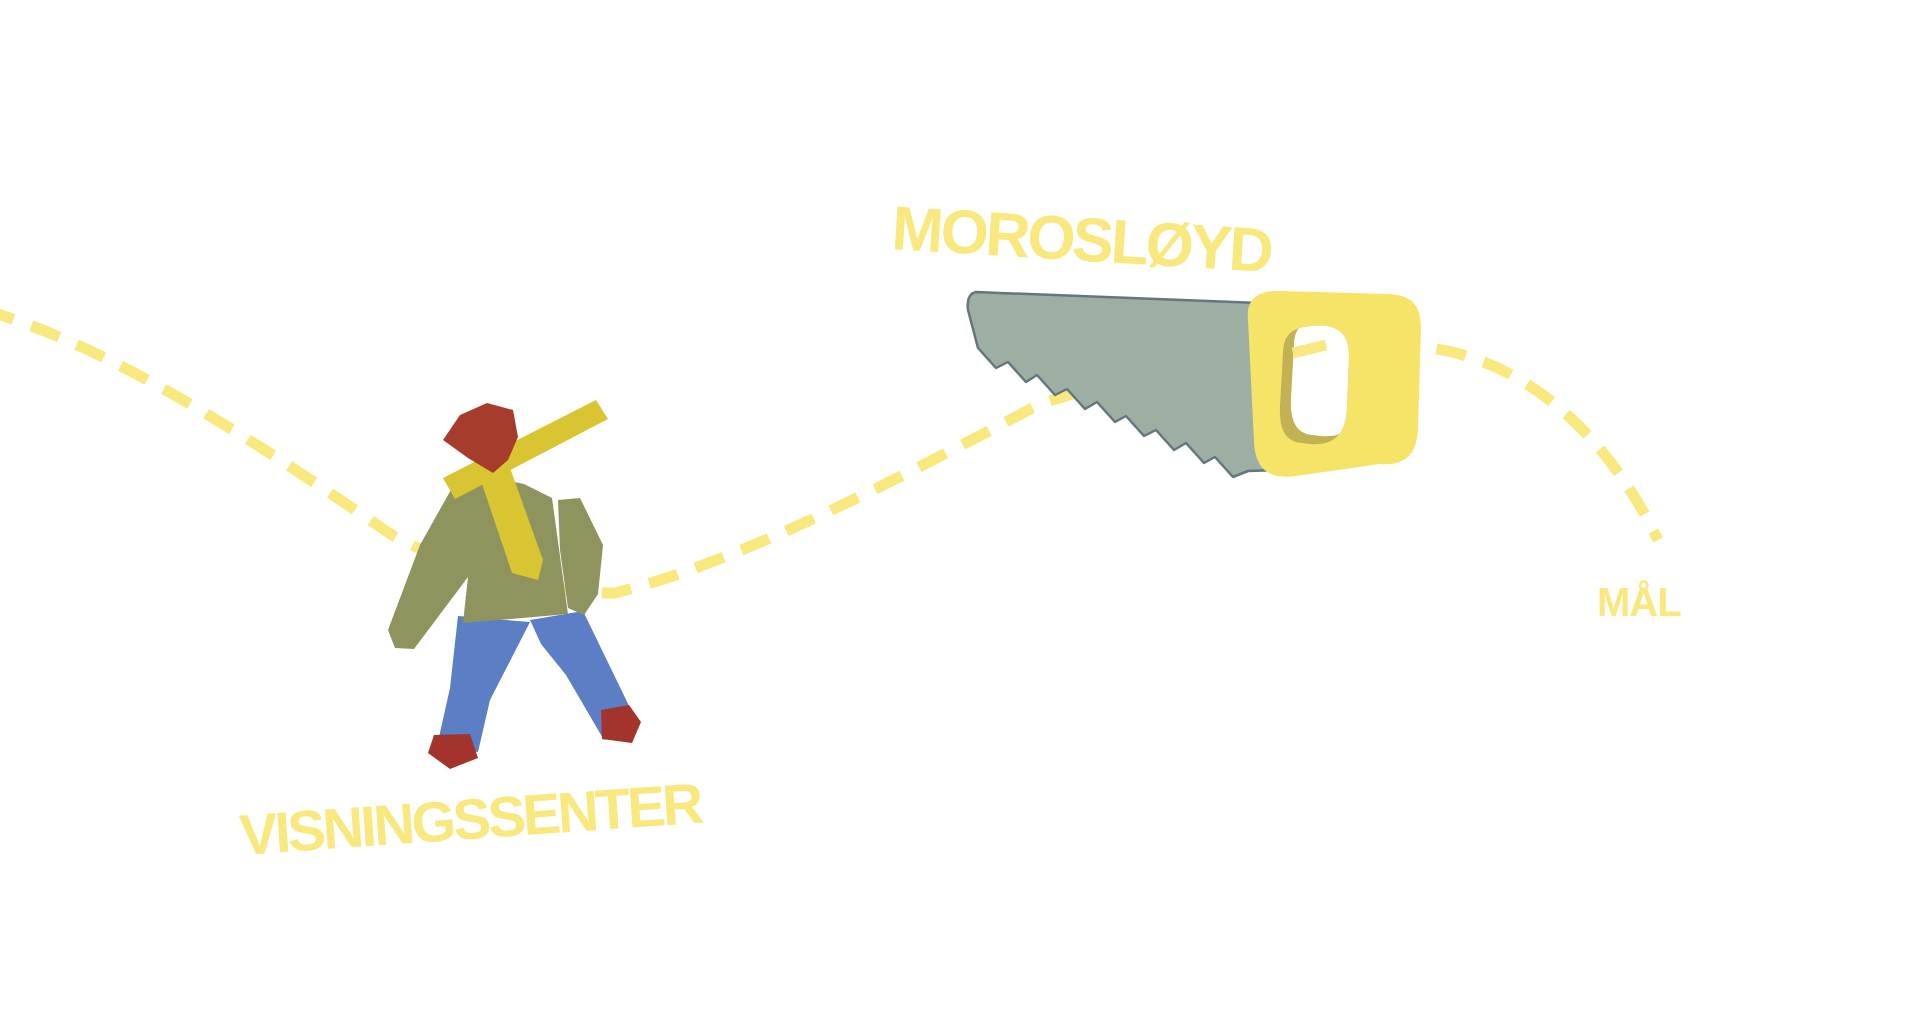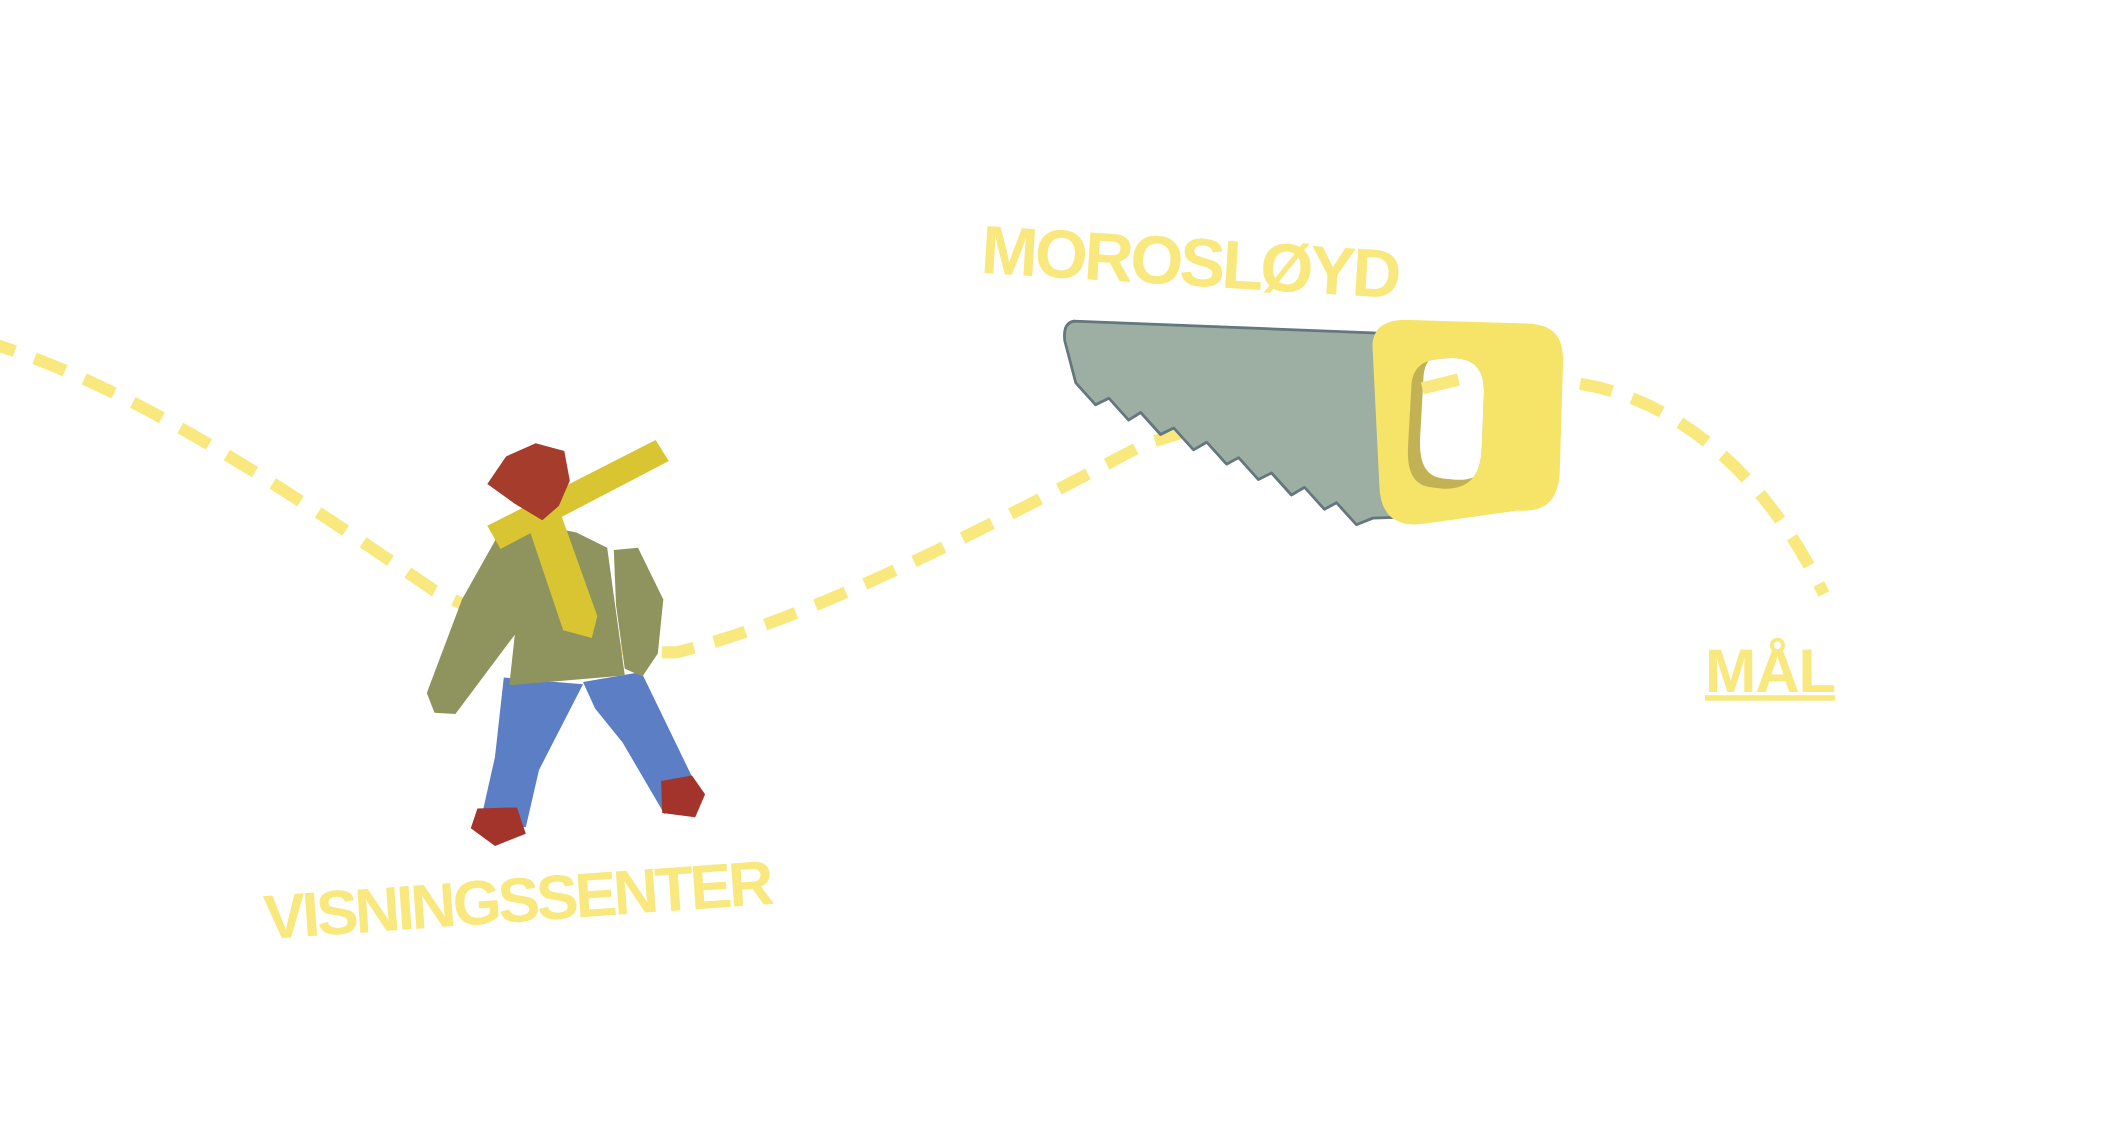--- a/index.html
+++ b/index.html
@@ -36,25 +36,24 @@
     transform: rotate(3.5deg);
   }
   #label-visningssenter {
     left: 238px;
     top: 807px;
     font-size: 57px;
     letter-spacing: -3px;
     transform: rotate(-4deg);
   }
   #label-mal {
-    left: 1550px;
+    left: 1597px;
     top: 582px;
-    font-size: 56px;
+    font-size: 40px;
     letter-spacing: -1px;
-    text-decoration: underline;
   }
 </style>
 </head>
 <body>
 
 <div class="canvas">
 
   <svg viewBox="0 0 1920 1030" width="1920" height="1030">
 
     <path d="M -15 310

